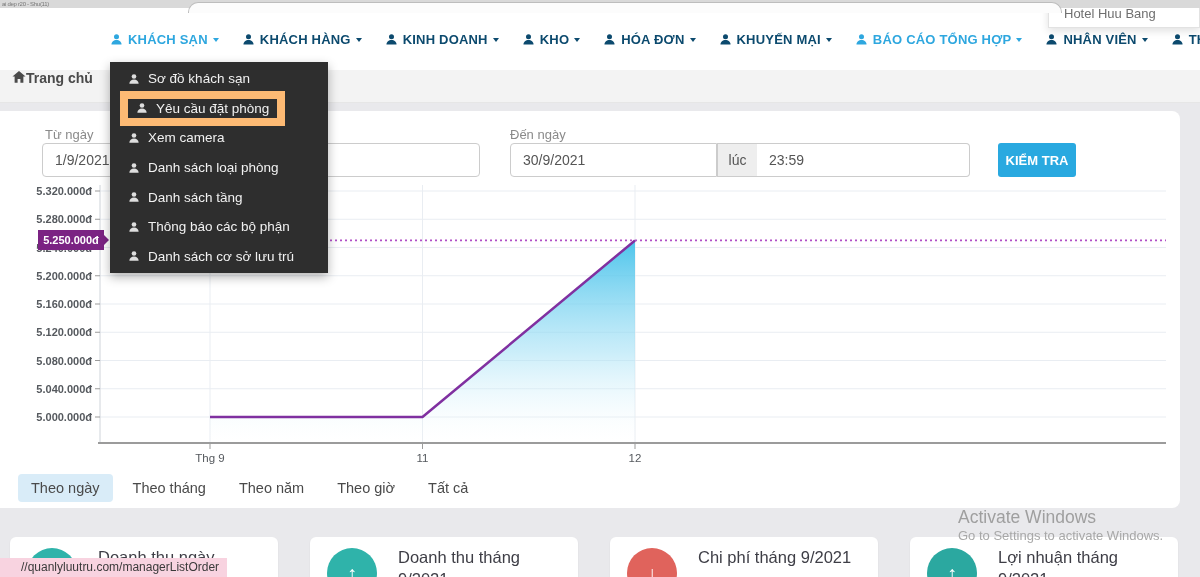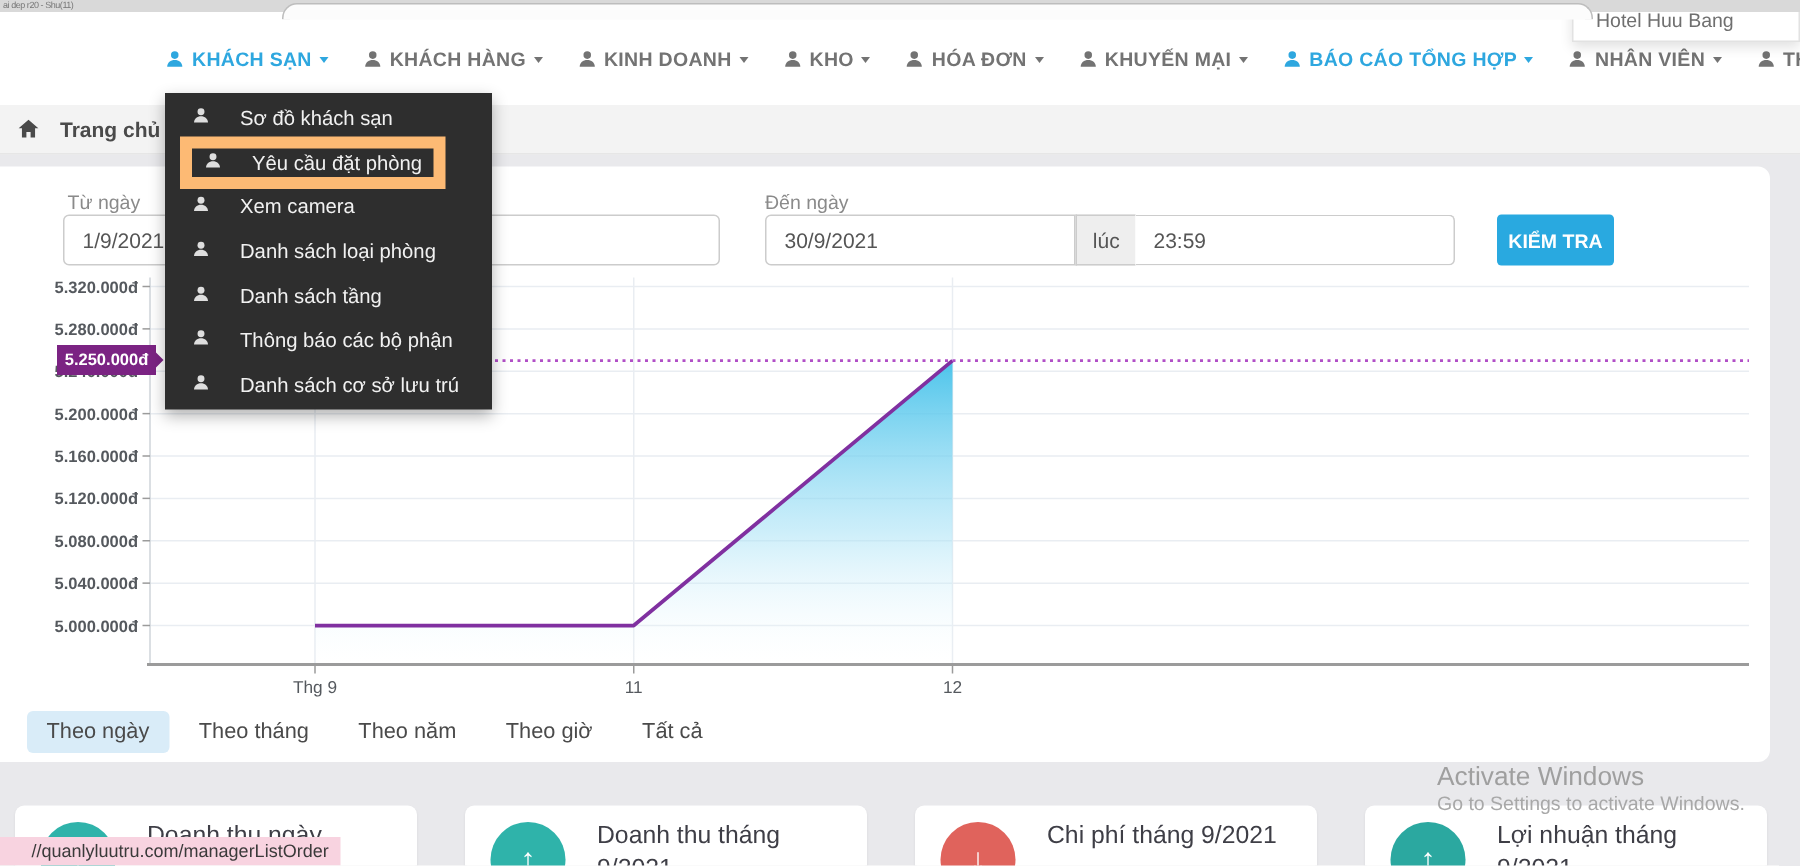--- a/index.html
+++ b/index.html
@@ -15,29 +15,29 @@
   .tab-hint{position:absolute;left:2px;top:1px;font-size:6px;color:#777;white-space:nowrap;letter-spacing:-.3px}
   .status-bar{position:absolute;left:0;top:558px;width:206px;height:19px;background:#f8d3e0;
     color:#3a3a3a;font-size:12px;line-height:19px;padding-left:21px;z-index:60;white-space:nowrap;overflow:hidden}
   
   .hotel-box{position:absolute;left:1048px;top:0;width:152px;height:28px;background:#fff;
     border:1px solid #e2e2e2;border-top:none;box-sizing:border-box;z-index:50;
     box-shadow:0 3px 8px rgba(0,0,0,.12);color:#6f6f6f;font-size:13px;line-height:27px;padding-left:15px}
   
   .navbar{position:absolute;left:0;top:8px;width:1200px;height:62px;background:#fff;z-index:5}
   .nav-row{display:flex;height:100%;padding-left:110px;gap:23px}
-  .nav-item{display:flex;align-items:center;gap:5px;font-size:13px;font-weight:700;color:#737373;
+  .nav-item{display:flex;align-items:center;gap:5px;font-size:13px;font-weight:700;color:#0c4a6e;
     letter-spacing:.2px;cursor:pointer;white-space:nowrap}
   .nav-item.active{color:#2ea7df}
   .user-ico{width:13px;height:13px;fill:currentColor;flex:0 0 auto}
   .caret{width:0;height:0;border-left:3.5px solid transparent;border-right:3.5px solid transparent;
     border-top:4px solid currentColor;margin-top:2px}
   
   .breadcrumb-bar{position:absolute;left:0;top:70px;width:1200px;height:33px;background:#f3f3f3;
-    border-bottom:1px solid #e6e6e6;box-sizing:border-box;z-index:4;display:flex;align-items:center;padding-left:12px;gap:14px}
+    border-bottom:1px solid #e6e6e6;box-sizing:border-box;z-index:4;display:flex;align-items:flex-start;padding-left:12px;gap:0}
   .breadcrumb-bar .home-ico{width:14px;height:14px;fill:#4a4a4a}
   .breadcrumb-bar .bc-label{font-size:14px;font-weight:700;color:#4a4a4a}
   
   .main-panel{position:absolute;left:0;top:111px;width:1180px;height:397px;background:#fff;
     border-radius:0 8px 8px 0;z-index:1}
   .field-label{position:absolute;font-size:13px;color:#8a8a8a;z-index:2}
   .tb{position:absolute;height:34px;border:1px solid #ccc;border-radius:4px;background:#fff;
     font-size:14px;color:#555;padding:0 12px;box-sizing:border-box;font-family:inherit;z-index:2}
   .tb.joined-left{border-radius:4px 0 0 4px}
   .tb.joined-right{border-radius:0 4px 4px 0;border-left:none}
@@ -53,21 +53,21 @@
   .y-tooltip:after{content:"";position:absolute;left:100%;top:50%;margin-top:-5px;
     border:5px solid transparent;border-left-color:#7b2383;border-right-width:0}
   
   .tabs-row{position:absolute;left:18px;top:474px;display:flex;gap:7px;z-index:3;font-size:14.5px;color:#4a4a4a}
   .tab{padding:6px 13px;border-radius:4px;cursor:pointer;white-space:nowrap}
   .tab.active{background:#d9ecf8}
   
   .dropdown{position:absolute;left:110px;top:62px;width:218px;background:#2e2e2e;z-index:40;
     padding:2px 0;box-shadow:0 4px 10px rgba(0,0,0,.3)}
   .menu-item{display:flex;align-items:center;height:29.6px;padding-left:18px;cursor:pointer}
-  .mi-content{display:flex;gap:20px;color:#f1f1f1;font-size:13.5px;white-space:nowrap}
+  .mi-content{display:flex;align-items:center;gap:8px;color:#f1f1f1;font-size:13.5px;white-space:nowrap}
   .mi-content .user-ico{fill:#dedede;width:12px;height:12px}
   .menu-item.highlighted .mi-content{margin-left:-8px;padding:2px 8px;border:8px solid #fdba74}
   
   .card{position:absolute;top:537px;width:268px;height:60px;background:#fff;border-radius:6px;
     box-shadow:0 1px 2px rgba(0,0,0,.07);z-index:10}
   .card .circ{position:absolute;left:17px;top:11px;width:50px;height:50px;border-radius:50%;
     display:flex;align-items:center;justify-content:center;color:#fff;font-size:20px;font-weight:700}
   .card .title{position:absolute;left:88px;top:9px;font-size:16.5px;color:#3e3e46;line-height:1.35}
   
   .watermark{position:absolute;left:958px;top:506px;z-index:30;color:#9f9f9f;pointer-events:none}

